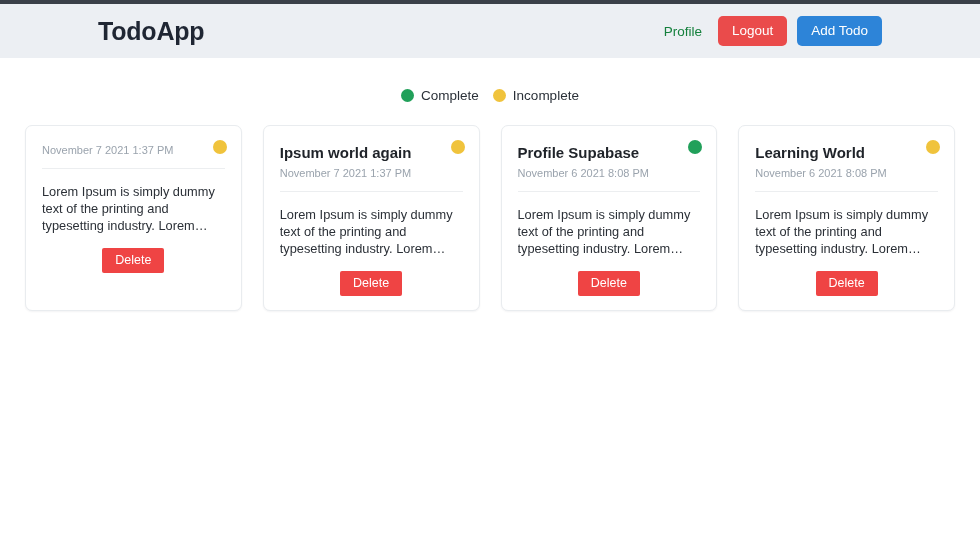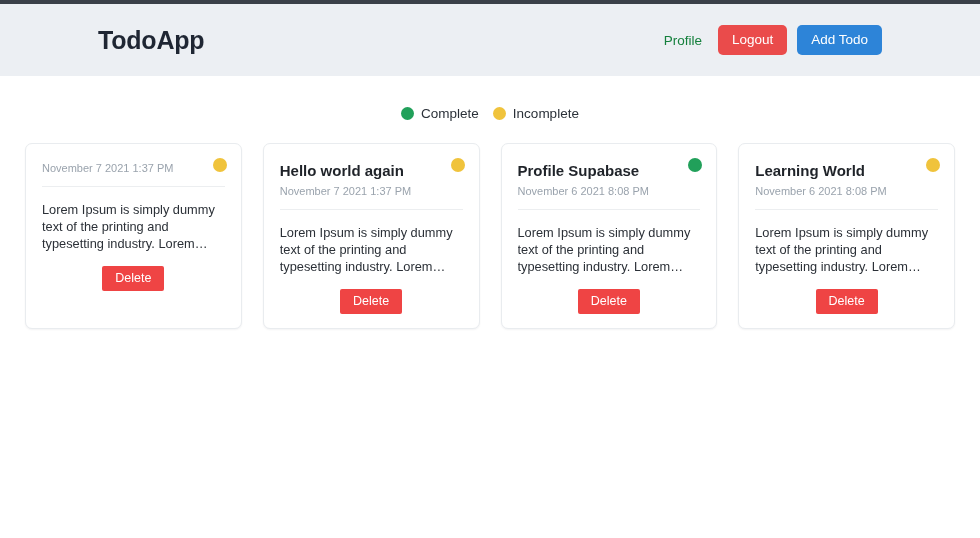--- a/index.html
+++ b/index.html
@@ -19,21 +19,21 @@
 
   
   .top-strip {
     height: 4px;
     width: 100%;
     background: #3a4048;
   }
 
   
   .navbar {
-    height: 72px;
+    height: 54px;
     background: #eceff3;
     display: flex;
     align-items: center;
     padding: 0 98px 0 98px;
   }
 
   .brand {
     font-size: 25px;
     font-weight: bold;
     color: #1f2633;
@@ -214,21 +214,21 @@
     <div class="card-date">November 7 2021 1:37 PM</div>
     <div class="divider"></div>
     <div class="card-body">Lorem Ipsum is simply dummy text of the printing and typesetting industry. Lorem Ipsum has been the industry's...</div>
     <div class="card-actions">
       <button class="btn-delete">Delete</button>
     </div>
   </div>
 
   <div class="card">
     <span class="status-dot" style="background: rgb(240, 195, 60);"></span>
-    <div class="card-title">Hello world again</div>
+    <div class="card-title">Ipsum world again</div>
     <div class="card-date">November 7 2021 1:37 PM</div>
     <div class="divider"></div>
     <div class="card-body">Lorem Ipsum is simply dummy text of the printing and typesetting industry. Lorem Ipsum has been the industry's...</div>
     <div class="card-actions">
       <button class="btn-delete">Delete</button>
     </div>
   </div>
 
   <div class="card">
     <span class="status-dot" style="background: rgb(33, 160, 90);"></span>

